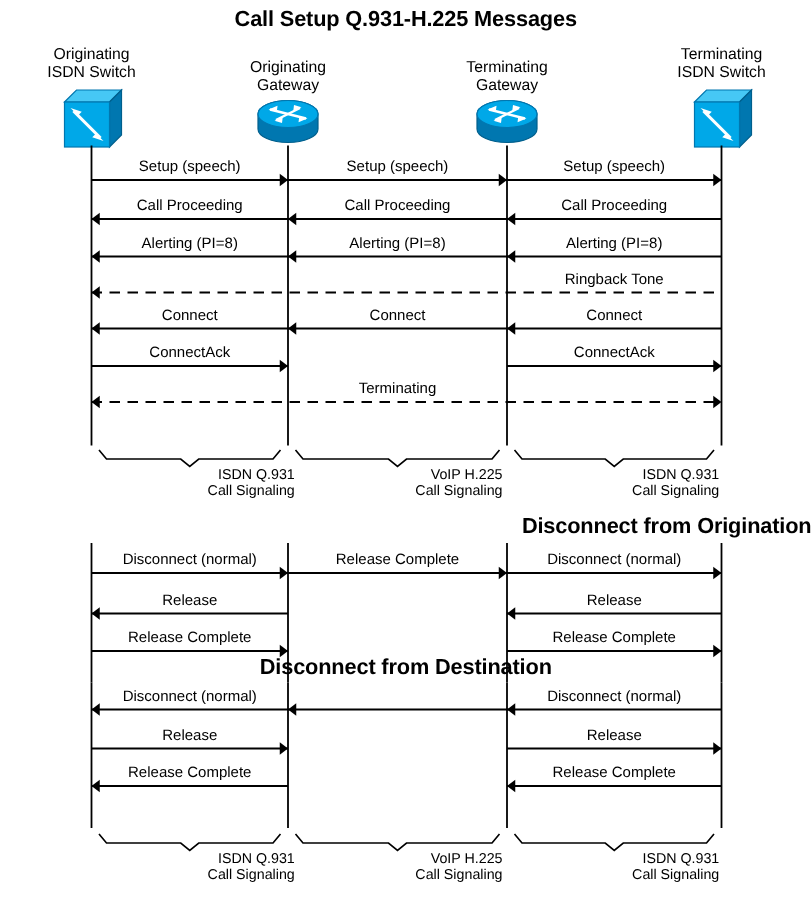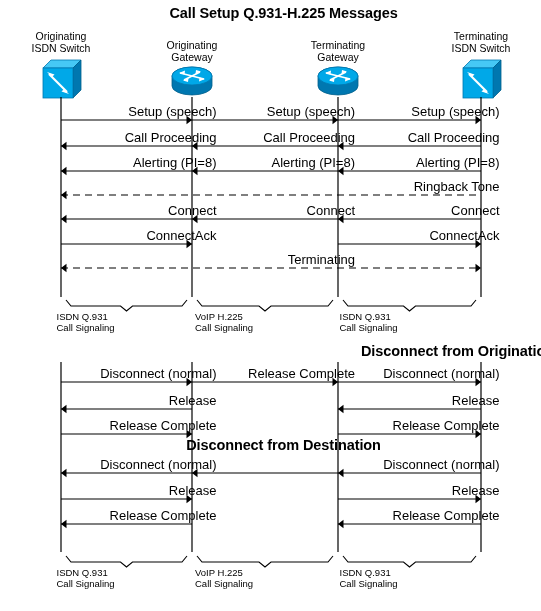--- a/index.html
+++ b/index.html
@@ -6,49 +6,49 @@
     margin: 0; padding: 0;
     background: #ffffff;
   }
   body {
     width: 541px; height: 611px;
     position: relative;
     font-family: "Liberation Sans", sans-serif;
     overflow: hidden;
     color: #000;
   }
-  #diagram { position: absolute; inset: 0; padding-left: 13px; }
+  #diagram { position: absolute; inset: 0; }
   .ttl {
     position: absolute;
     width: 100%;
     text-align: center;
     font-weight: bold;
     font-size: 14.5px;
     letter-spacing: -0.1px;
     color: #000;
   }
   .nodelabel {
     position: absolute;
     text-align: center;
     font-size: 10.5px;
     line-height: 11.5px;
     color: #000;
     white-space: nowrap;
   }
   .msglabel {
     position: absolute;
+    text-align: center;
+    font-size: 10px;
+    line-height: 10px;
+    color: #000;
+    white-space: nowrap;
+  }
+  .bracelabel {
+    position: absolute;
     text-align: right;
-    font-size: 13px;
-    line-height: 10px;
-    color: #000;
-    white-space: nowrap;
-  }
-  .bracelabel {
-    position: absolute;
-    text-align: left;
     font-size: 9.5px;
     line-height: 11px;
     color: #000;
     white-space: nowrap;
   }
   svg.layer { position:absolute; left:0; top:0; }
 </style>
 </head>
 <body>
 

